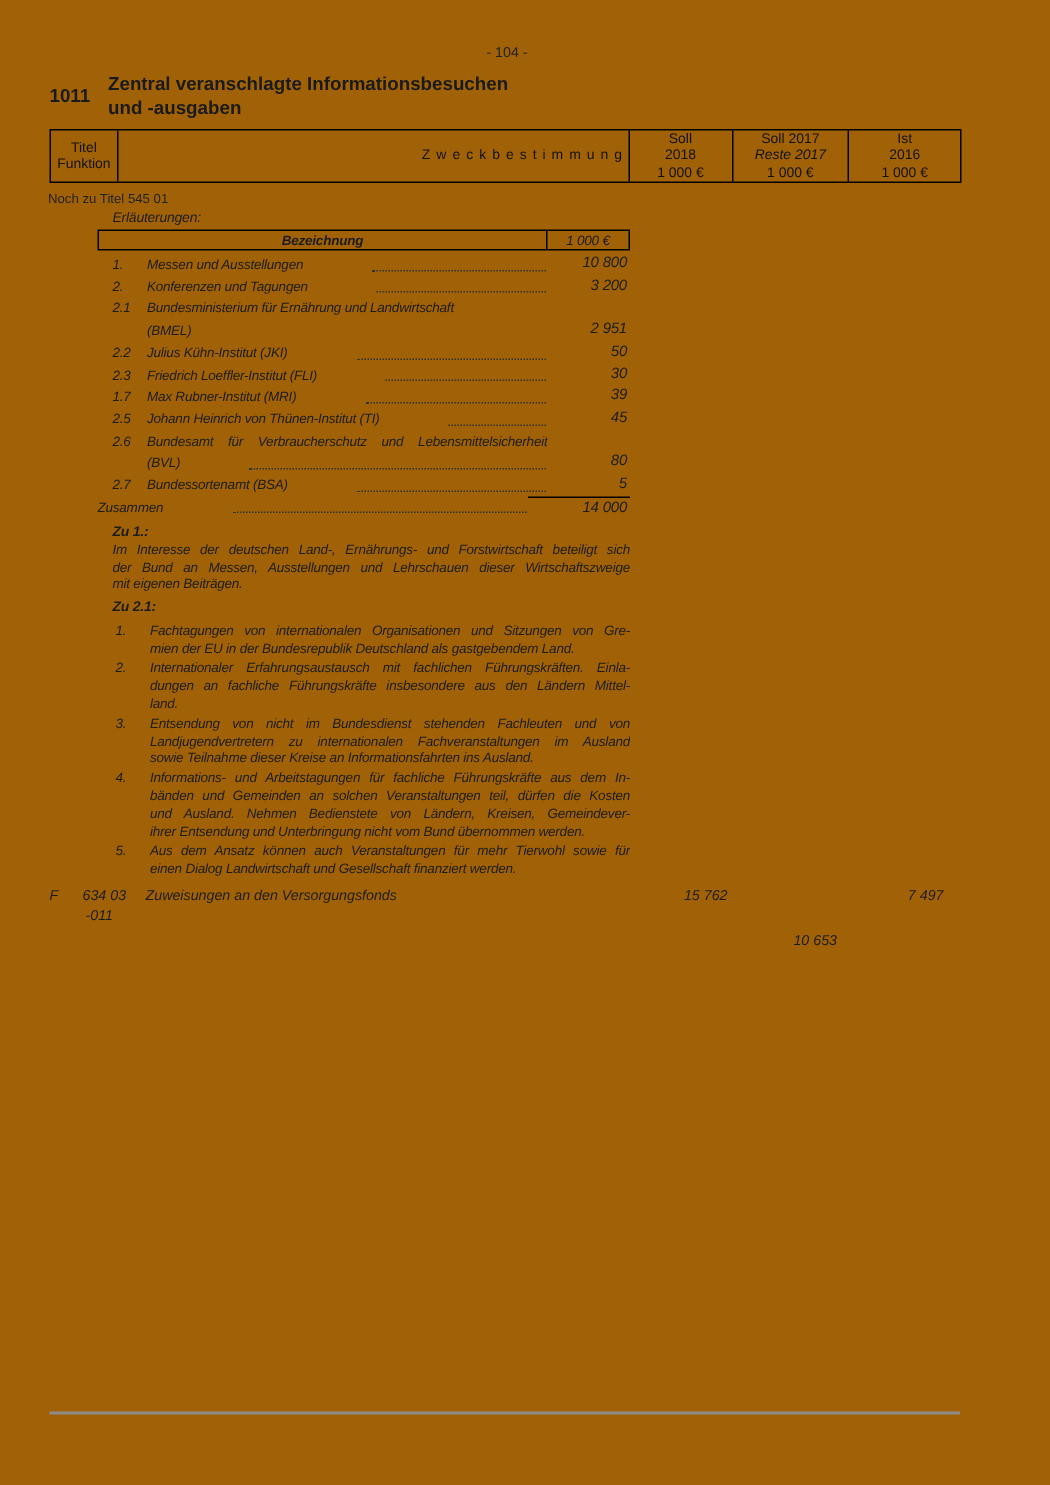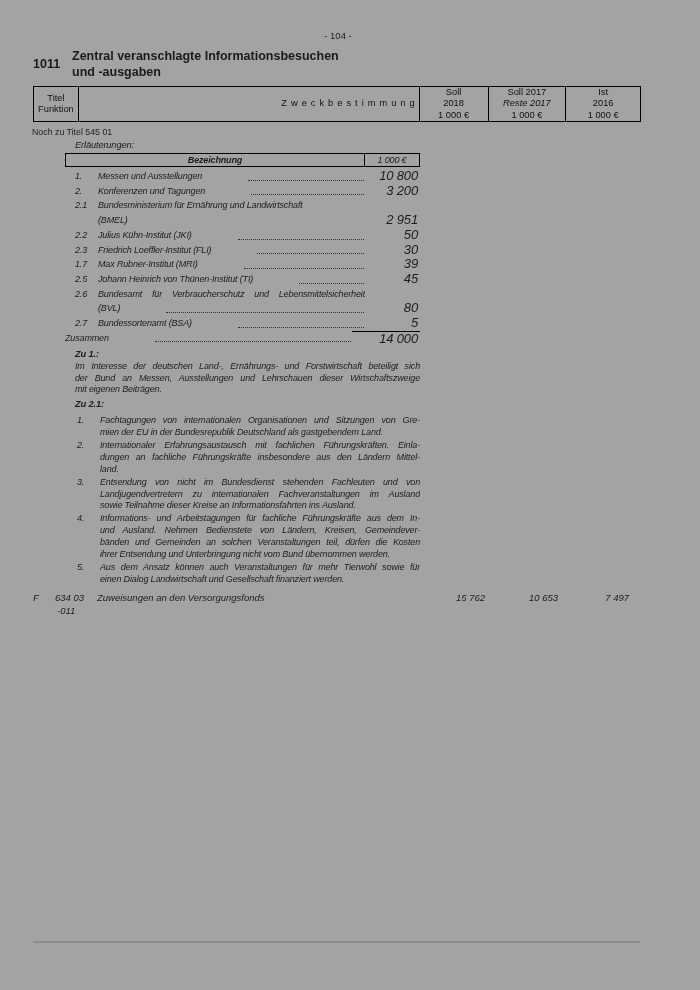--- a/index.html
+++ b/index.html
@@ -1,20 +1,20 @@
 <!DOCTYPE html>
 <html><head>
 <meta charset="utf-8">
 <style>
   * { margin: 0; padding: 0; box-sizing: border-box; }
   html, body { background: #e8e8e8; }
   .page {
     position: relative;
     width: 700px; height: 990px;
-    background: #a3a3a3;
+    background: #a16207;
     font-family: "Liberation Sans", sans-serif;
     color: #1a1a1a;
     overflow: hidden;
   }
   .it { font-style: italic; }
 
   
   .pagenum {
     position: absolute; top: 30px; left: 0; width: 676px;
     text-align: center; font-size: 9.5px; color: #222;
@@ -58,21 +58,21 @@
     border: 1px solid #000; height: 14px; display: flex;
     line-height: 12px; font-size: 9px;
   }
   .eth-bez { flex: 1; text-align: center; font-weight: bold; }
   .eth-unit { width: 55px; border-left: 1px solid #000; text-align: center; }
 
   .erows { padding-top: 2px; }
   .erow { display: flex; line-height: 14.7px; }
   .enum { width: 33px; padding-left: 10px; flex-shrink: 0; align-self: flex-start; }
   .etext { flex: 1; min-width: 0; overflow: hidden; }
-  .eval { width: 55px; flex-shrink: 0; text-align: right; padding-right: 2px; align-self: flex-end; font-size: 13px; }
+  .eval { width: 55px; flex-shrink: 0; text-align: right; padding-right: 2px; align-self: flex-end; font-size: 10px; }
   .lline { display: flex; gap: 44px; }
   .lline .leader { flex: 1; border-bottom: 1.2px dotted #333; margin: 0 1px 3px 2px; }
   .jl { text-align: justify; text-align-last: justify; }
 
   .total .etext { line-height: 14.7px; }
   .total-val { border-top: 1px solid #000; width: 68px; }
 
   .zuhead { margin-left: 10px; margin-top: 2px; font-weight: bold; font-size: 9.3px; line-height: 12.4px; }
   .para { margin-left: 10px; line-height: 11.7px; margin-bottom: 1px; overflow: hidden; }
 
@@ -86,21 +86,21 @@
     position: absolute; top: 591px; left: 33px; width: 608px;
     display: flex; font-style: italic; font-size: 9.5px; line-height: 13px;
     color: #1c1c1c;
   }
   .e-flag { width: 22px; }
   .e-titel { width: 42px; }
   .e-funk { padding-left: 2px; }
   .e-title { flex: 1; }
   .e-val { text-align: right; }
   .v1 { width: 69px; padding-right: 3px; }
-  .v2 { width: 78px; padding-right: 8px; }
+  .v2 { width: 78px; padding-right: 8px; margin-top: 30px; }
   .v3 { width: 75px; padding-right: 12px; }
 
   .bottom-rule {
     position: absolute; top: 941px; left: 33px; width: 607px; height: 2px;
     background: #8c8c8c;
   }
 </style>
 </head>
 <body>
 
@@ -298,22 +298,22 @@
             <div class="jl">Entsendung von nicht im Bundesdienst stehenden Fachleuten und von</div>
             <div class="jl">Landjugendvertretern zu internationalen Fachveranstaltungen im Ausland</div>
             <div>sowie Teilnahme dieser Kreise an Informationsfahrten ins Ausland.</div>
           </div>
         </div>
 
         <div class="litem">
           <div class="lnum">4.</div>
           <div class="ltext">
             <div class="jl">Informations- und Arbeitstagungen für fachliche Führungskräfte aus dem In-</div>
+            <div class="jl">bänden und Gemeinden an solchen Veranstaltungen teil, dürfen die Kosten</div>
             <div class="jl">und Ausland. Nehmen Bedienstete von Ländern, Kreisen, Gemeindever-</div>
-            <div class="jl">bänden und Gemeinden an solchen Veranstaltungen teil, dürfen die Kosten</div>
             <div>ihrer Entsendung und Unterbringung nicht vom Bund übernommen werden.</div>
           </div>
         </div>
 
         <div class="litem">
           <div class="lnum">5.</div>
           <div class="ltext">
             <div class="jl">Aus dem Ansatz können auch Veranstaltungen für mehr Tierwohl sowie für</div>
             <div>einen Dialog Landwirtschaft und Gesellschaft finanziert werden.</div>
           </div>

